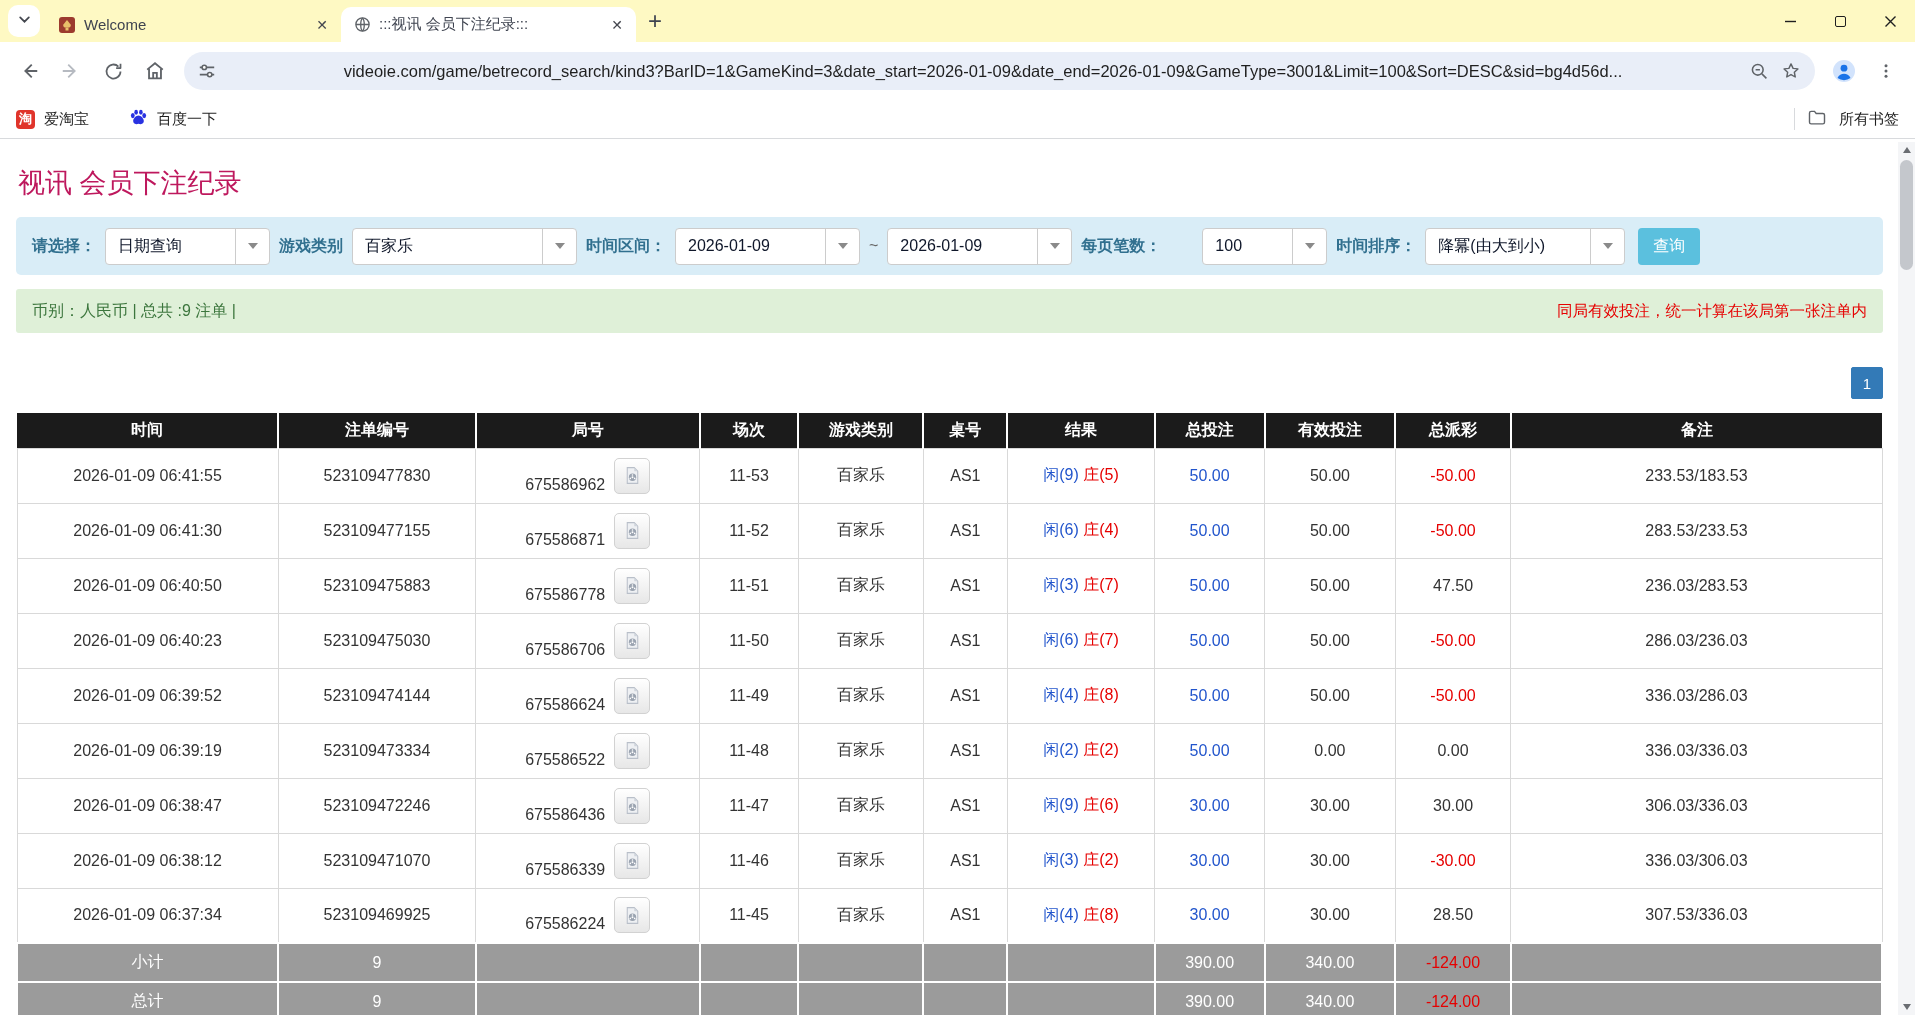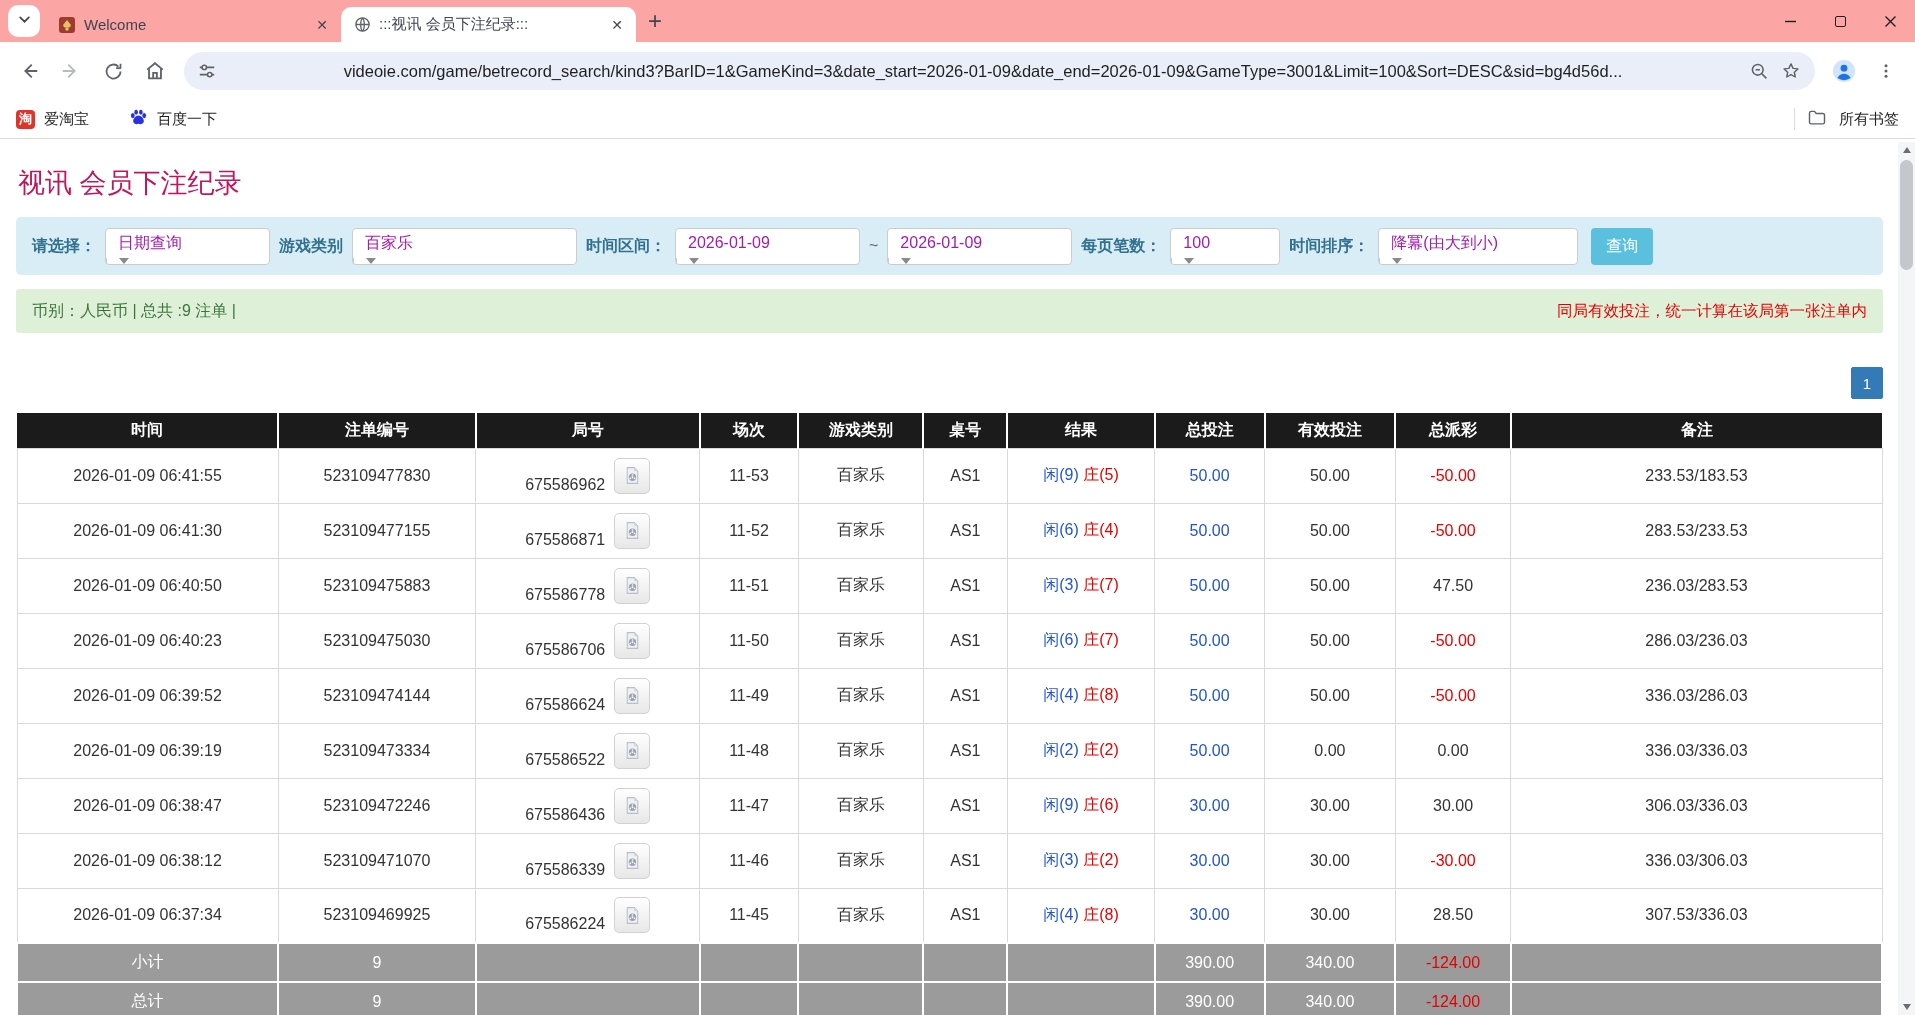--- a/index.html
+++ b/index.html
@@ -2,21 +2,21 @@
 <html><head>
 <meta charset="utf-8">
 <style>
   * { box-sizing: border-box; }
   html,body { margin:0; padding:0; }
   body {
     width:1915px; height:1015px; overflow:hidden; background:#fff;
     font-family:"Liberation Sans","DejaVu Sans",sans-serif; color:#333;
   }
   
-  .tabstrip { height:42px; background:#fca5a5; display:flex; align-items:flex-end; padding-left:8px; position:relative; }
+  .tabstrip { height:42px; background:#fef9c3; display:flex; align-items:flex-end; padding-left:8px; position:relative; }
   .tab-search { width:32px; height:32px; border-radius:10px; background:#fff; display:flex; align-items:center; justify-content:center; margin:0 6px 5px 0; cursor:pointer; }
   .tab { height:35px; display:flex; align-items:center; gap:8px; padding:0 10px 0 12px; width:295px; border-radius:10px 10px 0 0; font-size:15px; color:#3f4450; cursor:pointer; }
   .tab.active { background:#fff; }
   .tab-title { flex:1; white-space:nowrap; overflow:hidden; text-overflow:ellipsis; }
   .tab-close { width:18px; height:18px; display:flex; align-items:center; justify-content:center; border-radius:50%; color:#44474f; font-size:14px; }
   .favicon { width:18px; height:18px; flex:none; display:flex; align-items:center; justify-content:center; }
   .new-tab { width:30px; height:30px; display:flex; align-items:center; justify-content:center; font-size:24px; color:#3f4450; margin:0 0 6px 4px; cursor:pointer; }
   .win-controls { position:absolute; right:0; top:0; height:42px; display:flex; }
   .win-btn { width:50px; height:100%; display:flex; align-items:center; justify-content:center; color:#1f1f1f; cursor:pointer; }
   .max-box { width:11px; height:11px; border:1.4px solid #1f1f1f; border-radius:2px; }
@@ -32,25 +32,25 @@
   .bm-right { margin-left:auto; display:flex; align-items:center; gap:12px; cursor:pointer; }
   .vdiv { width:1px; height:22px; background:#d8dadd; }
   .bm-ico-tao { width:19px; height:19px; background:#e0342b; border-radius:4px; color:#fff; font-size:13px; font-weight:bold; display:flex; align-items:center; justify-content:center; }
 
   
   .content { padding:14px 32px 0 16px; }
   .page-title { font-size:27px; font-weight:400; color:#be185d; margin:12px 0 16px 2px; }
 
   .filter-panel { background:#d9edf7; border-radius:5px; height:58px; display:flex; align-items:center; padding:0 16px; gap:9px; }
   .flabel { color:#31708f; font-weight:bold; font-size:16px; white-space:nowrap; }
-  .select { height:37px; background:#fff; border:1px solid #ccc; border-radius:4px; display:flex; align-items:stretch; font-size:16px; color:#a21caf; cursor:pointer;flex-direction:column; }
+  .select { height:37px; background:#fff; border:1px solid #ccc; border-radius:4px; display:flex; align-items:stretch; font-size:16px; color:#0f172a; cursor:pointer; }
   .select .val { display:flex; align-items:center; padding:0 12px; flex:1; white-space:nowrap; overflow:hidden; }
   .select .caret { width:34px; border-left:1px solid #ccc; display:flex; align-items:center; justify-content:center; }
   .caret-tri { width:0; height:0; border-left:5px solid transparent; border-right:5px solid transparent; border-top:6px solid #8a8a8a; }
-  .w-query { width:165px; } .w-game { width:225px; } .w-date { width:185px; } .w-pp { width:110px; } .w-sort { width:200px; }
+  .w-query { width:165px; } .w-game { width:225px; } .w-date { width:185px; } .w-pp { width:125px;margin-left:32px; } .w-sort { width:200px; }
   .tilde { color:#666; font-size:16px; }
   .btn-search { height:37px; padding:0 15px; background:#5bc0de; color:#fff; border:none; border-radius:4px; font-size:16px; margin-left:4px; cursor:pointer; }
 
   .summary { margin-top:14px; background:#dff0d8; border-radius:3px; height:44px; display:flex; align-items:center; padding:0 16px; font-size:16px; color:#3c763d; }
   .summary .note { margin-left:auto; color:#e60000; font-size:15.5px; }
 
   .pagination { display:flex; justify-content:flex-end; margin:34px 0 14px; }
   .page-btn { min-width:32px; height:32px; padding:0 6px; background:#337ab7; border:1px solid #337ab7; color:#fff; display:flex; align-items:center; justify-content:center; font-size:15px; border-radius:2px; cursor:pointer; }
 
   table.bets { width:100%; border-collapse:collapse; text-align:center; font-size:16px; color:#333; table-layout:fixed; }

